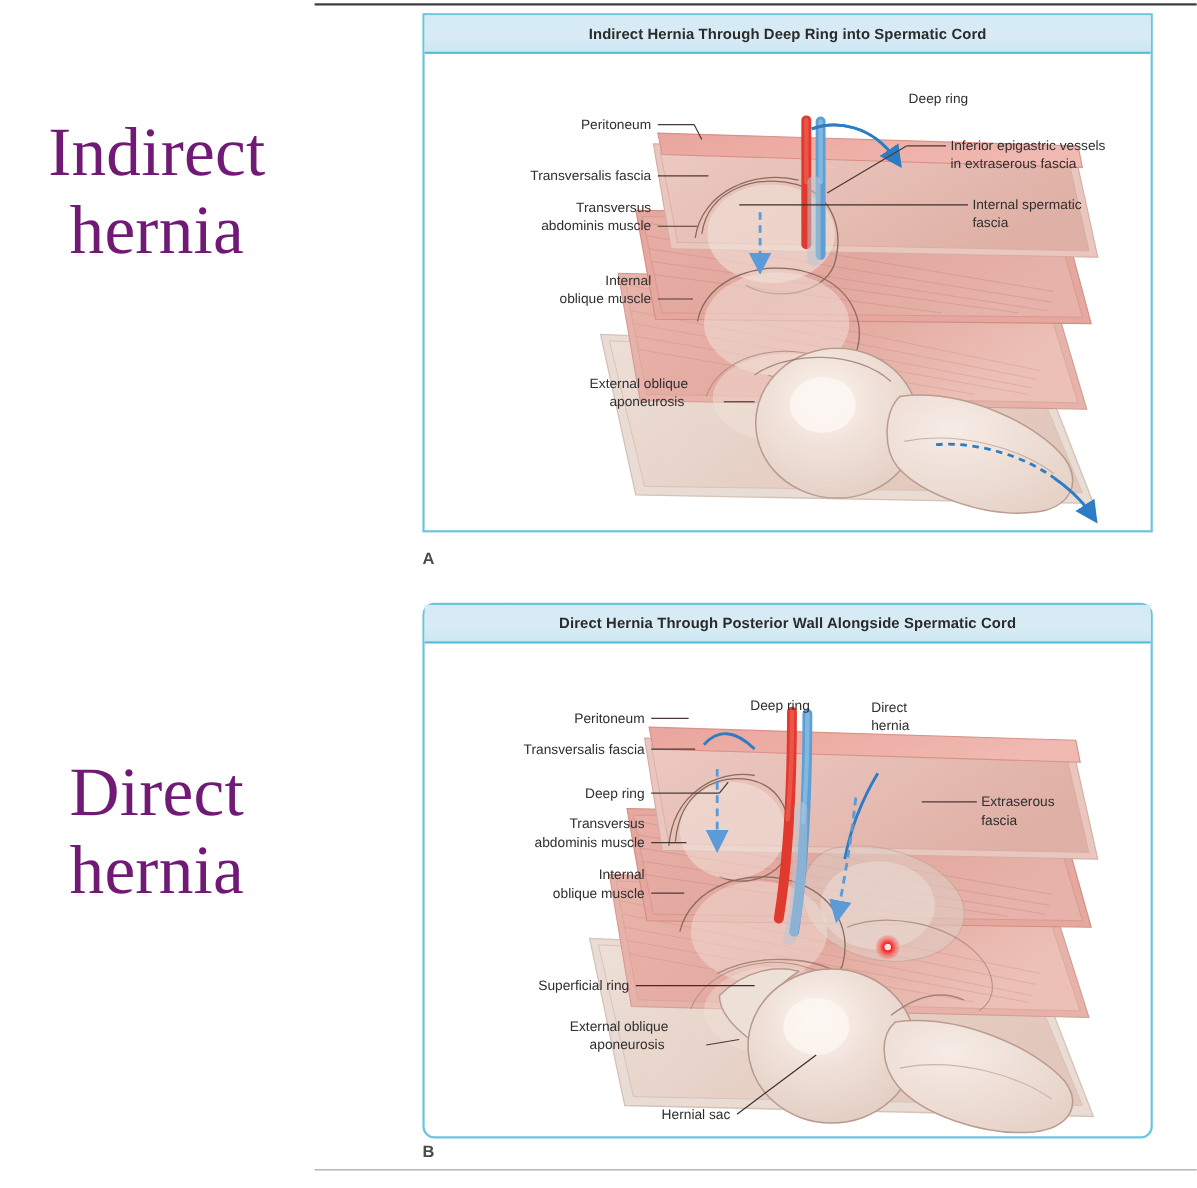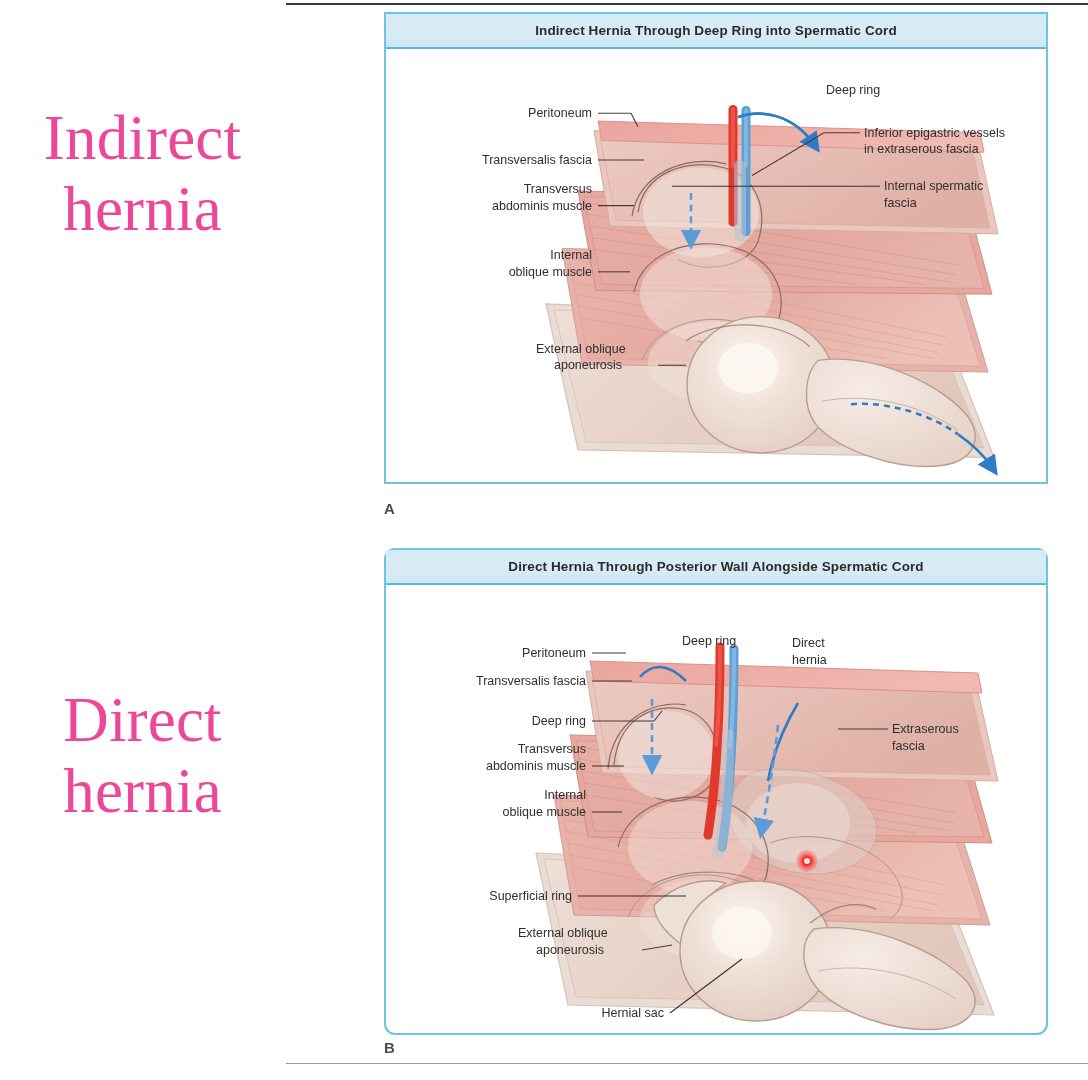--- a/index.html
+++ b/index.html
@@ -23,21 +23,21 @@
     width: 285px;
     height: 1080px;
   }
   .caption {
     position: absolute;
     width: 285px;
     text-align: center;
     font-family: "Liberation Serif", serif;
     font-size: 63px;
     line-height: 1.12;
-    color: #ec4899;
+    color: #701a75;
     letter-spacing: 0.2px;
   }
   .caption-indirect { top: 103px; }
   .caption-direct { top: 685px; }
 
   
   .rule-top {
     position: absolute;
     left: 286px;
     top: 3px;

